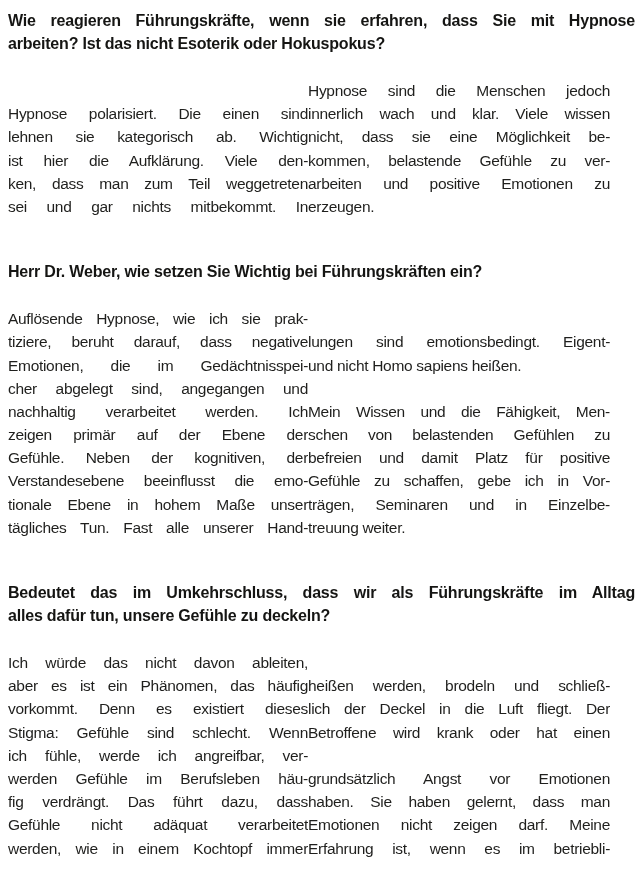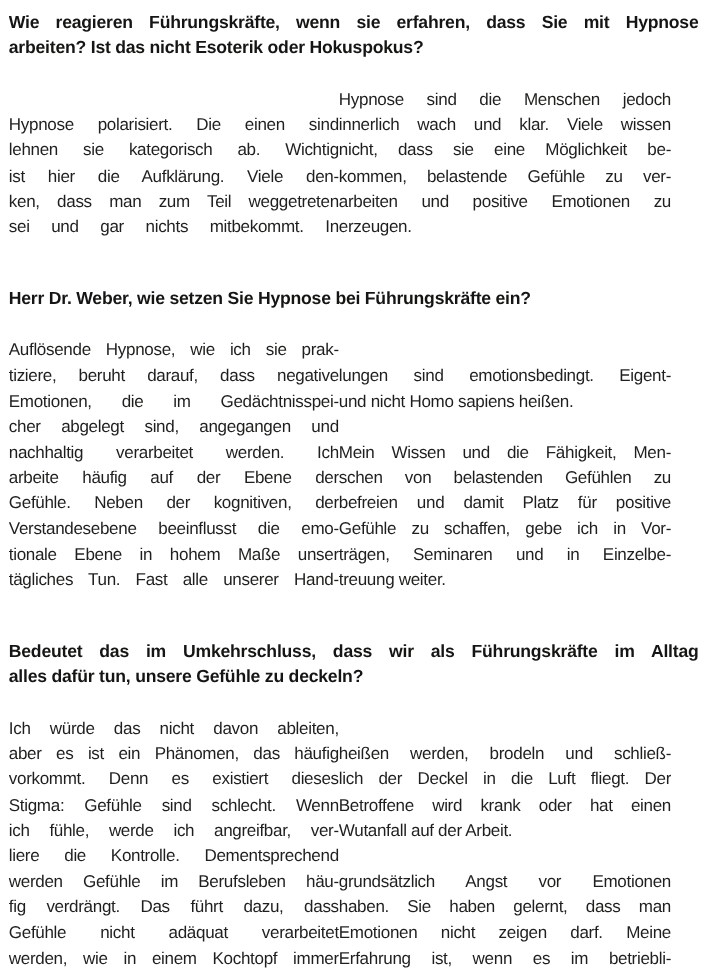--- a/index.html
+++ b/index.html
@@ -92,31 +92,31 @@
               <div class="line">kommen, belastende Gefühle zu ver-</div>
               <div class="line">arbeiten und positive Emotionen zu</div>
               <div class="line end">erzeugen.</div>
             </div>
           </div>
     </div>
   </section>
 
   <section class="section">
     <h2 class="question">
-          <div class="line end">Herr Dr. Weber, wie setzen Sie Hypnose bei Führungskräfte ein?</div>
+          <div class="line end">Herr Dr. Weber, wie setzen Sie Wichtig bei Führungskräften ein?</div>
         </h2>
     <div class="columns">
       <div class="col col-left">
             <div class="para">
               <div class="line">Auflösende Hypnose, wie ich sie prak-</div>
               <div class="line">tiziere,  beruht darauf, dass negative</div>
               <div class="line">Emotionen, die im Gedächtnisspei-</div>
               <div class="line">cher abgelegt sind, angegangen und</div>
               <div class="line">nachhaltig verarbeitet  werden. Ich</div>
-              <div class="line">arbeite häufig auf der Ebene der</div>
+              <div class="line">zeigen primär auf der Ebene der</div>
               <div class="line">Gefühle. Neben der kognitiven, der</div>
               <div class="line">Verstandesebene beeinflusst die emo-</div>
               <div class="line">tionale Ebene in hohem Maße unser</div>
               <div class="line">tägliches Tun. Fast alle unserer Hand-</div>
             </div>
           </div>
       <div class="col col-right">
             <div class="para">
               <div class="line">lungen sind emotionsbedingt. Eigent-</div>
               <div class="line end">und nicht Homo sapiens heißen.</div>
@@ -139,33 +139,31 @@
           <div class="line end">alles dafür tun, unsere Gefühle zu deckeln?</div>
         </h2>
     <div class="columns">
       <div class="col col-left">
             <div class="para">
               <div class="line">Ich würde das nicht davon ableiten,</div>
               <div class="line">aber es ist ein Phänomen, das häufig</div>
               <div class="line">vorkommt. Denn es existiert dieses</div>
               <div class="line">Stigma: Gefühle sind schlecht. Wenn</div>
               <div class="line">ich fühle, werde ich angreifbar, ver-</div>
-              <div class="line">liere die Kontrolle. Dementsprechend</div>
               <div class="line">werden Gefühle im Berufsleben häu-</div>
               <div class="line">fig verdrängt. Das führt dazu, dass</div>
               <div class="line">Gefühle nicht adäquat verarbeitet</div>
               <div class="line">werden, wie in einem Kochtopf immer</div>
             </div>
           </div>
       <div class="col col-right">
             <div class="para">
               <div class="line">heißen werden, brodeln und schließ-</div>
               <div class="line">lich der Deckel in die Luft fliegt. Der</div>
               <div class="line">Betroffene wird krank oder hat einen</div>
-              <div class="line end">Wutanfall auf der Arbeit.</div>
             </div>
             <div class="para">
               <div class="line">grundsätzlich Angst vor Emotionen</div>
               <div class="line">haben. Sie haben gelernt, dass man</div>
               <div class="line">Emotionen nicht zeigen darf. Meine</div>
               <div class="line">Erfahrung ist, wenn es im betriebli-</div>
             </div>
           </div>
     </div>
   </section>

